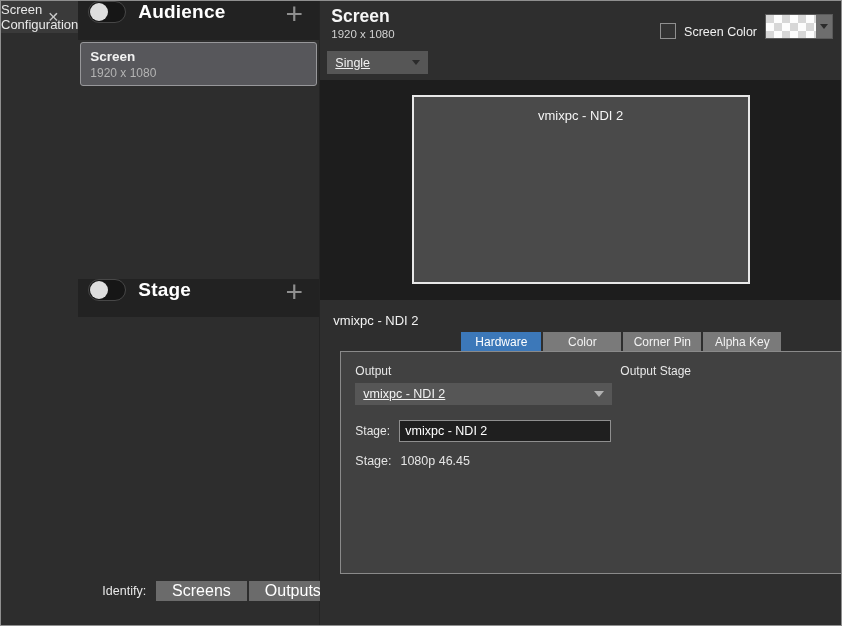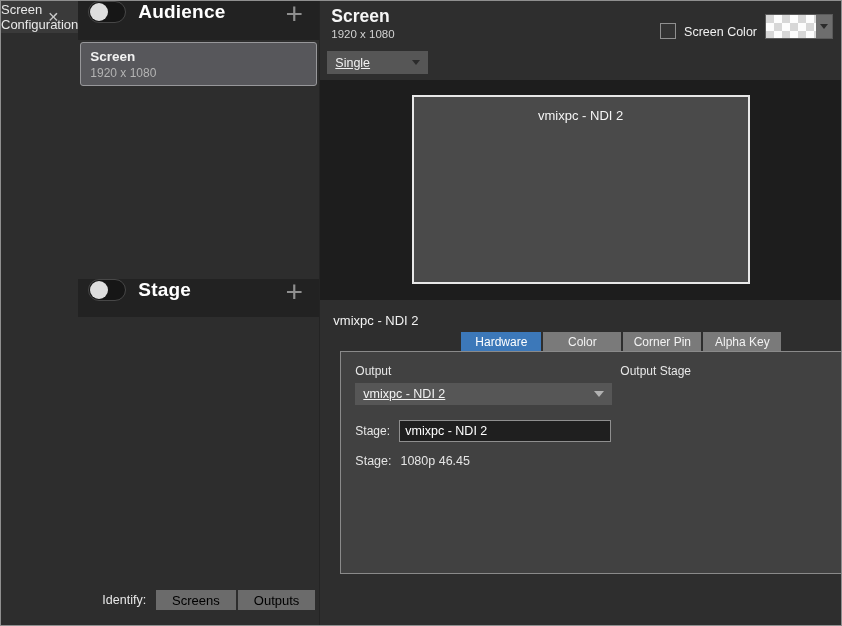--- a/index.html
+++ b/index.html
@@ -53,25 +53,25 @@
   }
   .side-list { height:239px; flex:0 0 239px; background:#2d2d2d; padding:2px; }
   .screen-item {
     background:#57575b; border:1px solid #97979a; border-radius:3px;
     padding:6px 9px 8px 9px; height:44px;
   }
   .screen-item .t { font-size:13.5px; font-weight:bold; color:#f2f2f2; }
   .screen-item .s { font-size:12px; color:#b4b4b4; margin-top:2px; }
   .side-fill { flex:1; background:#2d2d2d; }
   .identify-row {
-    flex:0 0 34px; display:flex; align-items:center; padding:0 0 15px 24px; gap:2px;
+    flex:0 0 34px; display:flex; align-items:center; padding:0 0 24px 24px; gap:2px;
   }
   .identify-row .lbl { font-size:12.5px; color:#e8e8e8; margin-right:8px; }
   .id-btn {
-    background:#6b6b6b; color:#000000; font-size:13px;
+    background:#6b6b6b; color:#ffffff; font-size:16px;
     border:none; height:20px; padding:0 16px; font-family:inherit;
   }
 
   
   .main { flex:1; display:flex; flex-direction:column; min-width:0; }
   .main-header {
     flex:0 0 46px; background:#2e2e2e; position:relative;
     padding:5px 0 0 11px;
   }
   .main-header .t { font-size:17.5px; font-weight:bold; color:#f5f5f5; }

